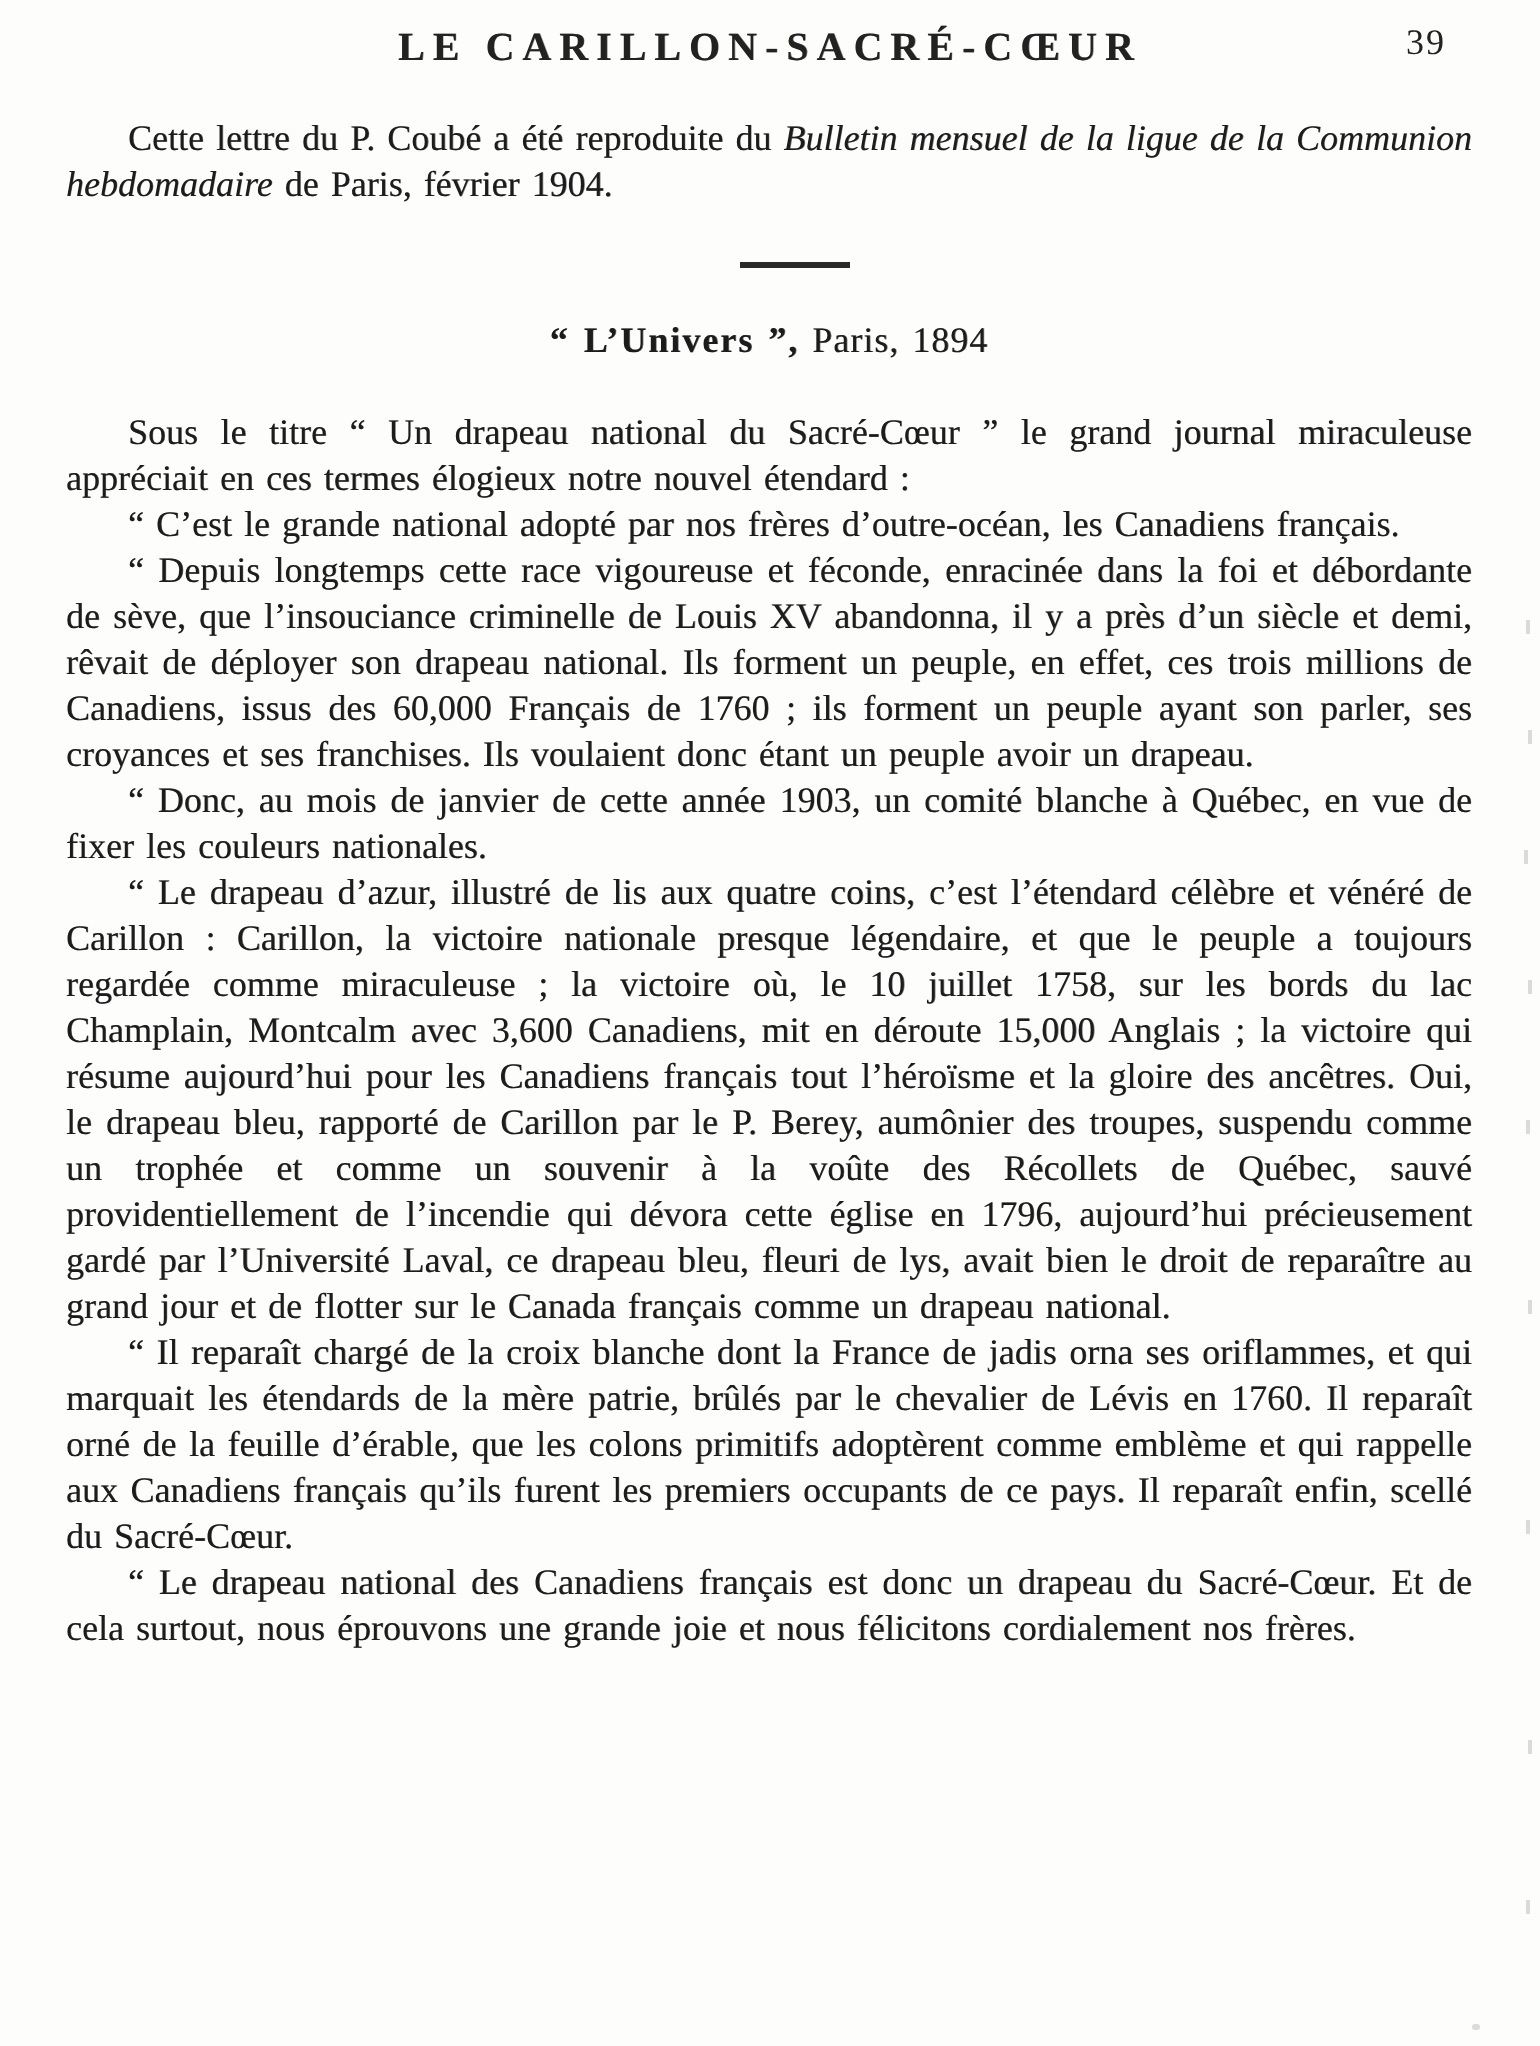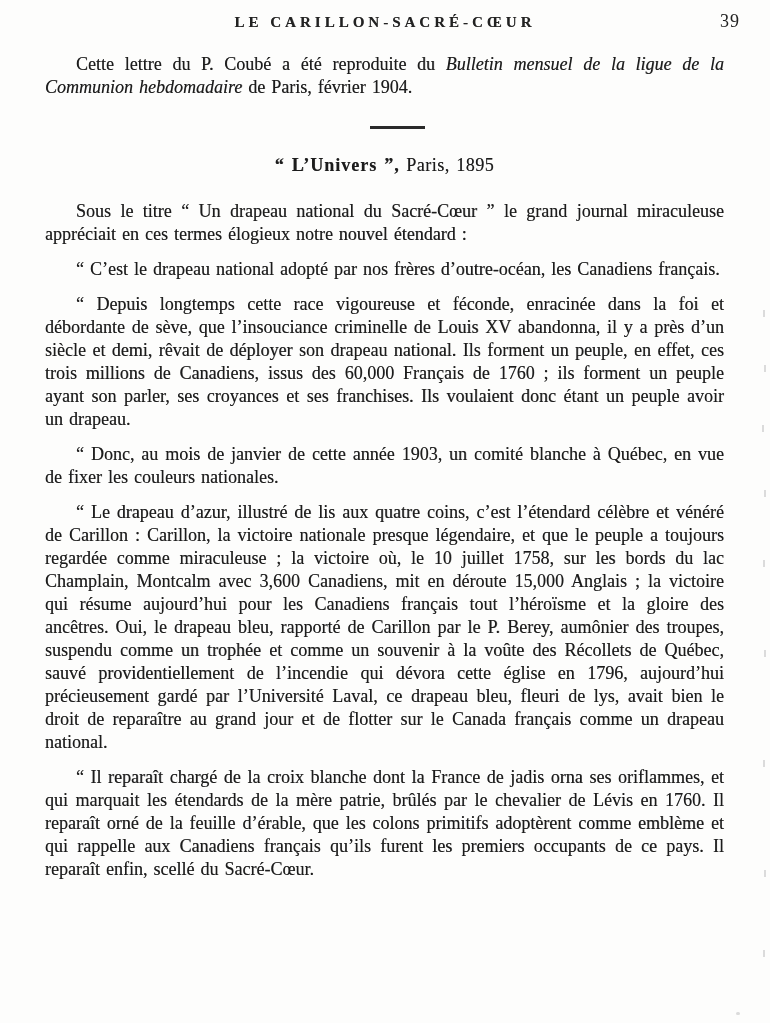--- a/index.html
+++ b/index.html
@@ -15,44 +15,44 @@
     overflow: hidden;
     font-family: "Liberation Serif", "DejaVu Serif", serif;
     color: #1c1c1c;
   }
   .page-header {
     position: relative;
     padding-top: 13px;
     text-align: center;
   }
   .running-title {
-    font-size: 15px;
+    font-size: 20px;
     font-weight: bold;
     letter-spacing: 4px;
     color: #222;
     text-shadow: 0.3px 0 0 rgba(0,0,0,0.45);
   }
   .page-number {
     position: absolute;
     top: 11px;
-    right: 30px;
+    right: 47px;
     font-size: 18px;
     letter-spacing: 1px;
     color: #222;
   }
   .content {
     margin: 0 34px 0 33px;
     text-align: justify;
     font-size: 18px;
     line-height: 23px;
     word-spacing: 1.5px;
     text-shadow: 0.3px 0 0 rgba(0,0,0,0.5);
   }
   p {
-    margin: 12px;
+    margin: 0;
     text-indent: 31px;
   }
   .intro-paragraph {
     margin-top: 22px;
   }
   .intro-paragraph em {
     font-style: italic;
   }
   .section-divider {
     width: 55px;
@@ -92,28 +92,29 @@
     <span class="running-title">LE CARILLON-SACRÉ-CŒUR</span>
     <span class="page-number">39</span>
   </div>
 
   <div class="content">
 
     <p class="intro-paragraph"><span>Cette lettre du P. Coubé a été reproduite du </span><em>Bulletin mensuel de la ligue de la Communion hebdomadaire</em><span> de Paris, février 1904.</span></p>
 
     <div class="section-divider"></div>
 
-    <h2 class="section-heading"><strong>“ L’Univers ”,</strong><span> Paris, 1895</span></h2>
+    <h2 class="section-heading"><strong>“ L’Univers ”,</strong><span> Paris, 1894</span></h2>
 
     <p class="lead-paragraph">Sous le titre “ Un drapeau national du Sacré-Cœur ” le grand journal miraculeuse appréciait en ces termes élogieux notre nouvel étendard :</p>
-    <p>“ C’est le drapeau national adopté par nos frères d’outre-océan, les Canadiens français.</p>
+    <p>“ C’est le grande national adopté par nos frères d’outre-océan, les Canadiens français.</p>
     <p>“ Depuis longtemps cette race vigoureuse et féconde, enracinée dans la foi et débordante de sève, que l’insouciance criminelle de Louis XV abandonna, il y a près d’un siècle et demi, rêvait de déployer son drapeau national. Ils forment un peuple, en effet, ces trois millions de Canadiens, issus des 60,000 Français de 1760 ; ils forment un peuple ayant son parler, ses croyances et ses franchises. Ils voulaient donc étant un peuple avoir un drapeau.</p>
     <p>“ Donc, au mois de janvier de cette année 1903, un comité blanche à Québec, en vue de fixer les couleurs nationales.</p>
     <p>“ Le drapeau d’azur, illustré de lis aux quatre coins, c’est l’étendard célèbre et vénéré de Carillon : Carillon, la victoire nationale presque légendaire, et que le peuple a toujours regardée comme miraculeuse ; la victoire où, le 10 juillet 1758, sur les bords du lac Champlain, Montcalm avec 3,600 Canadiens, mit en déroute 15,000 Anglais ; la victoire qui résume aujourd’hui pour les Canadiens français tout l’héroïsme et la gloire des ancêtres. Oui, le drapeau bleu, rapporté de Carillon par le P. Berey, aumônier des troupes, suspendu comme un trophée et comme un souvenir à la voûte des Récollets de Québec, sauvé providentiellement de l’incendie qui dévora cette église en 1796, aujourd’hui précieusement gardé par l’Université Laval, ce drapeau bleu, fleuri de lys, avait bien le droit de reparaître au grand jour et de flotter sur le Canada français comme un drapeau national.</p>
     <p>“ Il reparaît chargé de la croix blanche dont la France de jadis orna ses oriflammes, et qui marquait les étendards de la mère patrie, brûlés par le chevalier de Lévis en 1760. Il reparaît orné de la feuille d’érable, que les colons primitifs adoptèrent comme emblème et qui rappelle aux Canadiens français qu’ils furent les premiers occupants de ce pays. Il reparaît enfin, scellé du Sacré-Cœur.</p>
+    <p>“ Le drapeau national des Canadiens français est donc un drapeau du Sacré-Cœur. Et de cela surtout, nous éprouvons une grande joie et nous félicitons cordialement nos frères.</p>
 
   </div>
 
   <div class="speck v" style="left:763px; top:310px;"></div>
   <div class="speck v" style="left:764px; top:365px;"></div>
   <div class="speck v" style="left:762px; top:425px;"></div>
   <div class="speck v" style="left:764px; top:490px;"></div>
   <div class="speck v" style="left:763px; top:560px;"></div>
   <div class="speck v" style="left:764px; top:650px;"></div>
   <div class="speck v" style="left:763px; top:760px;"></div>

